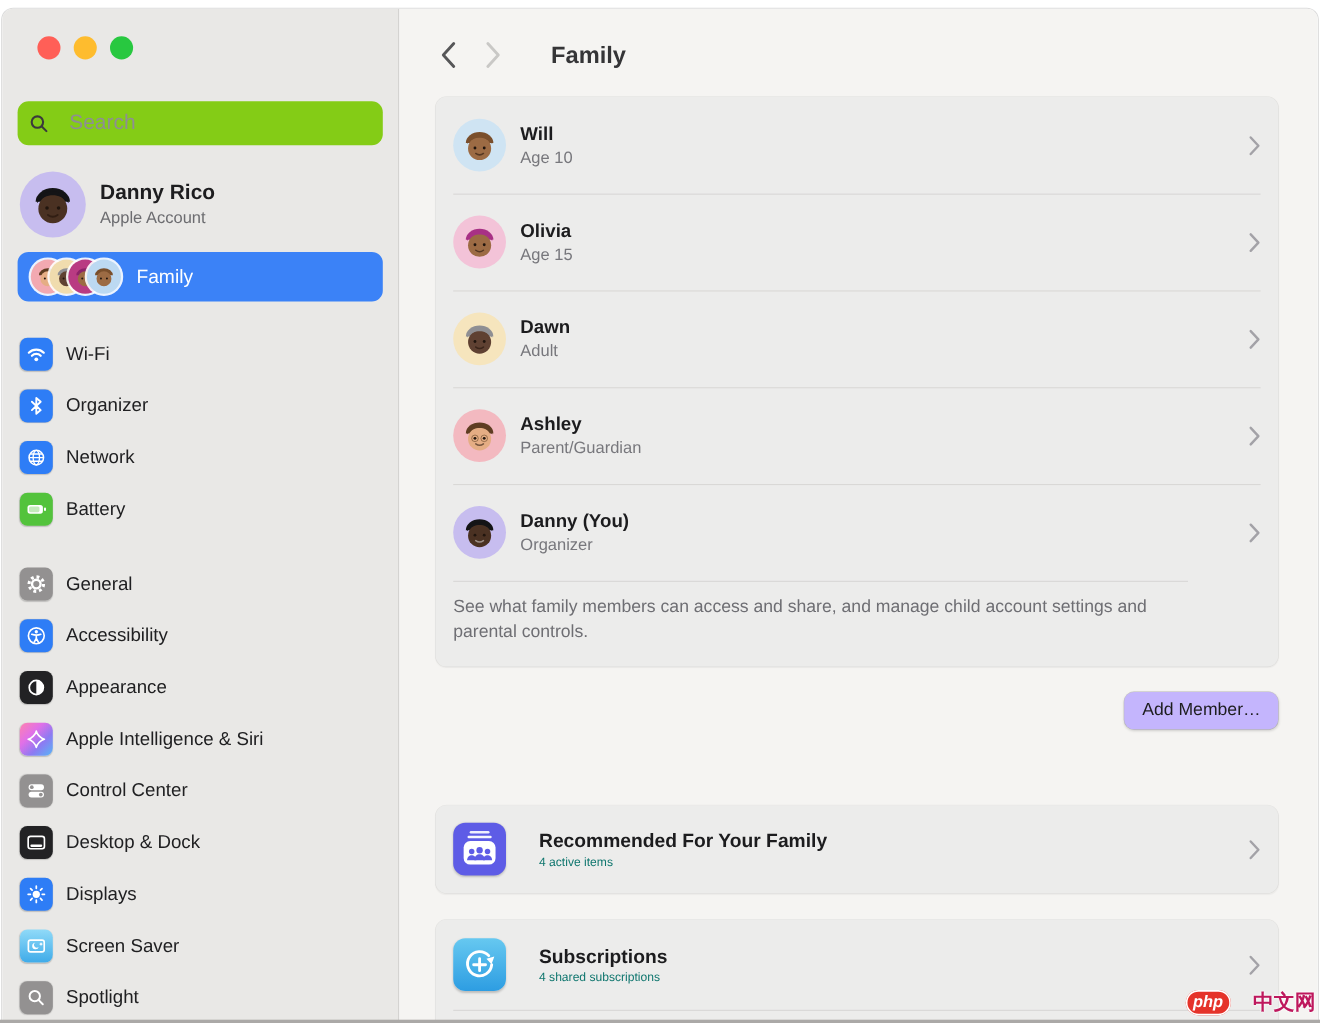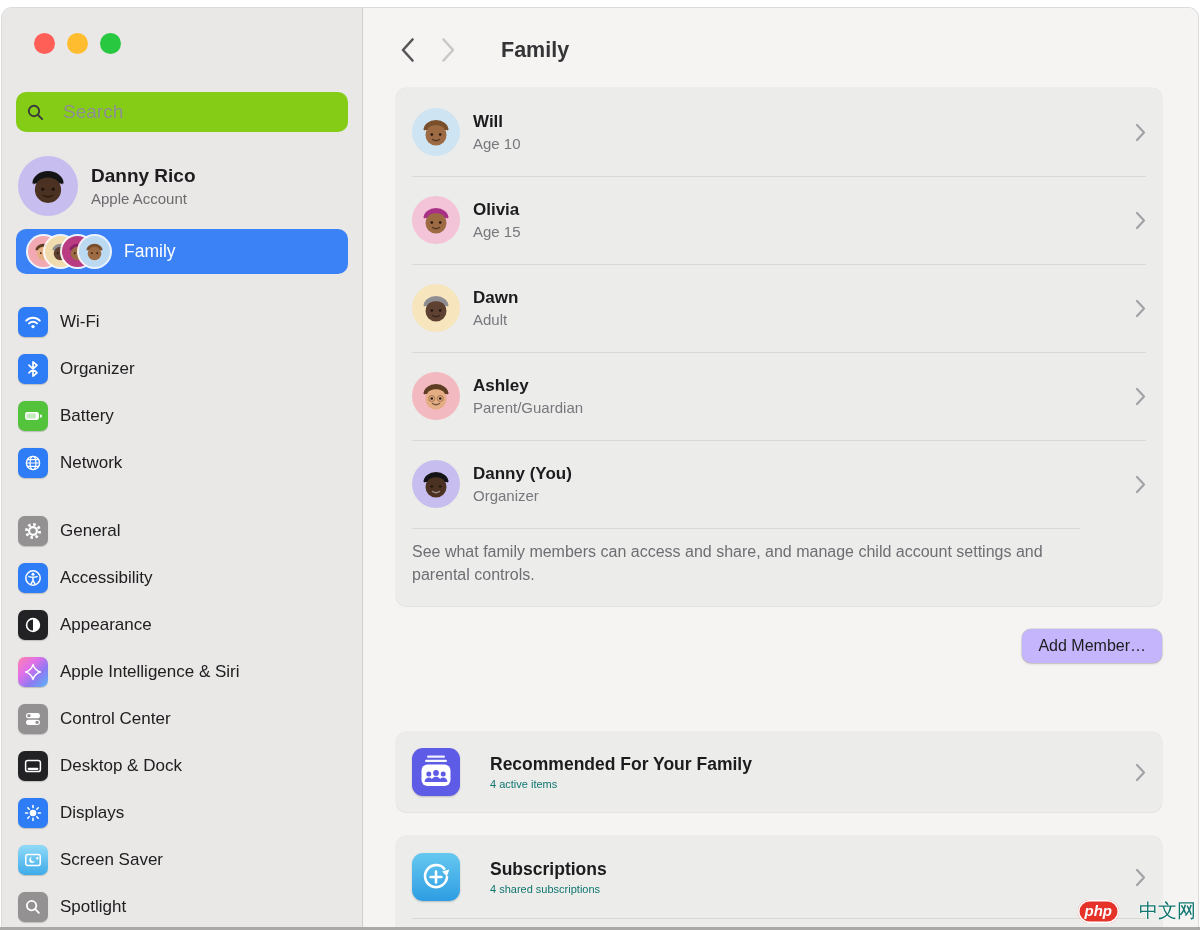--- a/index.html
+++ b/index.html
@@ -110,21 +110,21 @@
   .bt-cyan   { background:linear-gradient(180deg,#66c8f0,#2d9de2); }
   .f-title { font-size:17.5px; font-weight:600; color:#1c1c1e; }
   .f-sub   { font-size:11px; color:#0f766e; margin-top:3px; }
 
   .watermark { position:absolute; right:4px; bottom:6px; display:flex; align-items:center; gap:20px; z-index:5; }
   .php-badge {
     background:#e5332a; color:#fff; font-style:italic; font-weight:700;
     font-size:15px; padding:2px 7px 4px; border-radius:12px;
     box-shadow:0 0 0 1.5px #fff inset;
   }
-  .wm-text { font-size:19px; font-weight:400; color:#0f766e; text-shadow:0 0 2px #fff,0 0 2px #fff; }
+  .wm-text { font-size:19px; font-weight:700; color:#be185d; text-shadow:0 0 2px #fff,0 0 2px #fff; }
   .bottom-edge { position:absolute; left:0; right:0; bottom:0; height:3px; background:#aba9a7; z-index:4; }
 </style>
 </head>
 <body>
 
 <div class="window">
 
   <aside class="sidebar">
     <div class="traffic">
       <span class="dot" style="background: rgb(255, 95, 87);"></span>
@@ -210,38 +210,38 @@
       </li>
       <li>
         <span class="tile t-blue">
             <svg width="20" height="20" viewBox="0 0 20 20">
               <path d="M6 6.2l8 7.6-4 3.4V2.8l4 3.4-8 7.6" fill="none" stroke="#fff" stroke-width="1.7" stroke-linecap="round" stroke-linejoin="round"></path>
             </svg>
           </span>
         <span class="label">Organizer</span>
       </li>
       <li>
+        <span class="tile t-blue">
+            <svg width="20" height="20" viewBox="0 0 20 20">
+              <circle cx="10" cy="10" r="6.6" fill="none" stroke="#fff" stroke-width="1.4"></circle>
+              <ellipse cx="10" cy="10" rx="2.9" ry="6.6" fill="none" stroke="#fff" stroke-width="1.2"></ellipse>
+              <path d="M3.6 10h12.8M4.6 6.7h10.8M4.6 13.3h10.8" stroke="#fff" stroke-width="1.2"></path>
+            </svg>
+          </span>
+        <span class="label">Network</span>
+      </li>
+      <li>
         <span class="tile t-green">
             <svg width="20" height="20" viewBox="0 0 20 20">
               <rect x="2" y="6" width="14" height="8" rx="2.4" fill="#fff"></rect>
               <rect x="17" y="8.4" width="1.8" height="3.2" rx="0.9" fill="#fff"></rect>
               <rect x="3.4" y="7.4" width="9.5" height="5.2" rx="1.4" fill="#53c33c" opacity=".35"></rect>
             </svg>
           </span>
         <span class="label">Battery</span>
-      </li>
-      <li>
-        <span class="tile t-blue">
-            <svg width="20" height="20" viewBox="0 0 20 20">
-              <circle cx="10" cy="10" r="6.6" fill="none" stroke="#fff" stroke-width="1.4"></circle>
-              <ellipse cx="10" cy="10" rx="2.9" ry="6.6" fill="none" stroke="#fff" stroke-width="1.2"></ellipse>
-              <path d="M3.6 10h12.8M4.6 6.7h10.8M4.6 13.3h10.8" stroke="#fff" stroke-width="1.2"></path>
-            </svg>
-          </span>
-        <span class="label">Network</span>
       </li>
     </ul>
 
     <ul class="nav second">
       <li>
         <span class="tile t-gray">
             <svg width="20" height="20" viewBox="0 0 20 20">
               <circle cx="10" cy="10" r="6.6" fill="none" stroke="#fff" stroke-width="2.8" stroke-dasharray="2.6 2.58"></circle>
               <circle cx="10" cy="10" r="3.9" fill="none" stroke="#fff" stroke-width="2.2"></circle>
             </svg>

